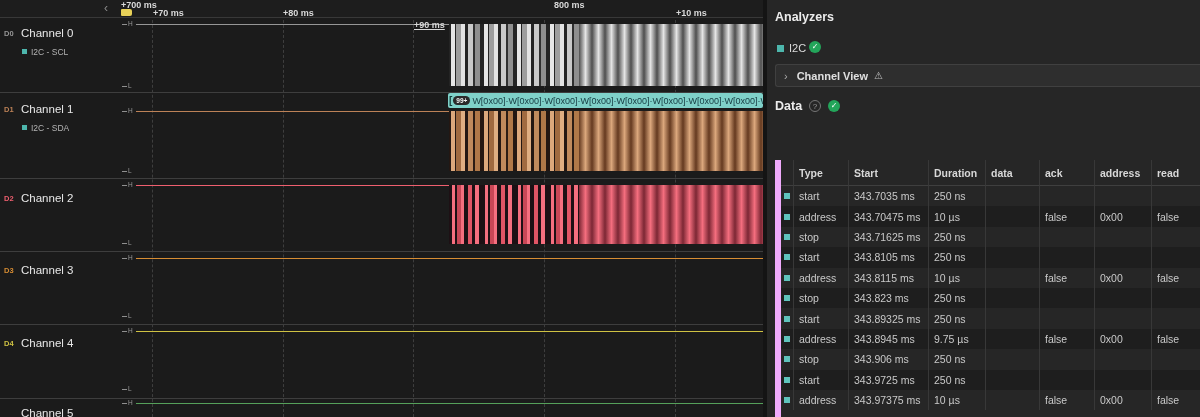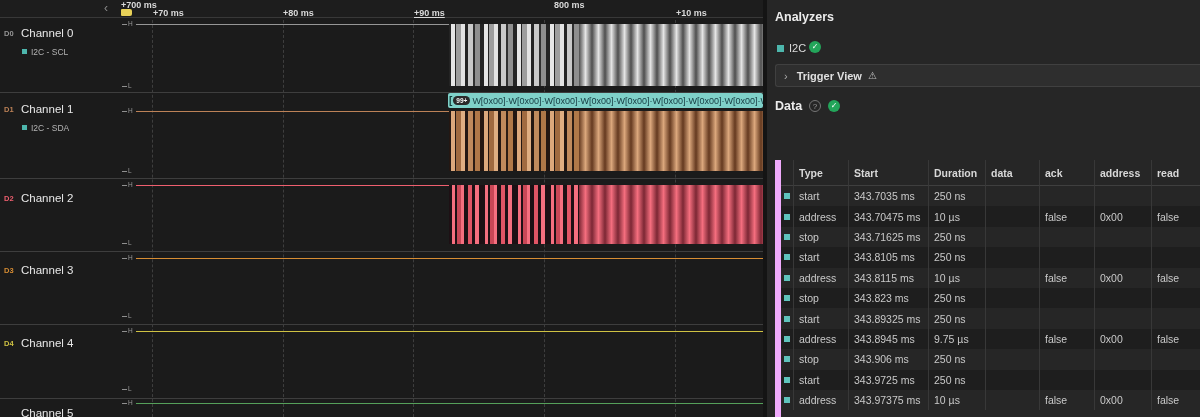--- a/index.html
+++ b/index.html
@@ -79,21 +79,21 @@
 <div class="app">
 
   <div class="waves">
     <div class="ruler">
       <span class="back-chevron">‹</span>
       <div class="flag"></div>
     <span class="ruler-label" style="left: 121px; top: 0px;">+700 ms</span>
         <span class="ruler-label" style="left: 545px; top: 0px; padding-left: 9px;">800 ms</span>
         <span class="ruler-label" style="left: 153px; top: 8px;">+70 ms</span>
         <span class="ruler-label" style="left: 283px; top: 8px;">+80 ms</span>
-        <span class="ruler-label" style="left: 414px; top: 8px; text-decoration: underline;">+90 ms</span>
+        <span class="ruler-label" style="left: 414px; top: 20px; text-decoration: underline;">+90 ms</span>
         <span class="ruler-label" style="left: 676px; top: 8px;">+10 ms</span>
       </div>
 
   <div class="gridline" style="left: 152px;"></div>
       <div class="gridline" style="left: 283px;"></div>
       <div class="gridline" style="left: 413px;"></div>
       <div class="gridline" style="left: 544px;"></div>
       <div class="gridline" style="left: 675px;"></div>
       <div class="ch-divider" style="top: 92px;"></div>
       <div class="ch-id" style="top: 29px; color: rgb(150, 150, 150);">D0</div>
@@ -169,21 +169,21 @@
     <div class="panel-title" style="top:10px">Analyzers</div>
 
     <div class="analyzer-row">
       <span class="sq-teal" style="left:10px;top:4px"></span>
       <span class="analyzer-name">I2C</span>
       <span class="check" style="position:absolute;left:42px;top:0">✓</span>
     </div>
 
     <div class="trigger-bar">
       <span class="trigger-chevron">›</span>
-      <span class="trigger-label">Trigger View</span>
+      <span class="trigger-label">Channel View</span>
       <span class="warn-icon">⚠</span>
     </div>
 
     <div class="data-row">
       <span class="panel-title" style="position:static">Data</span>
       <span class="help-circle">?</span>
       <span class="check">✓</span>
     </div>
 
 

